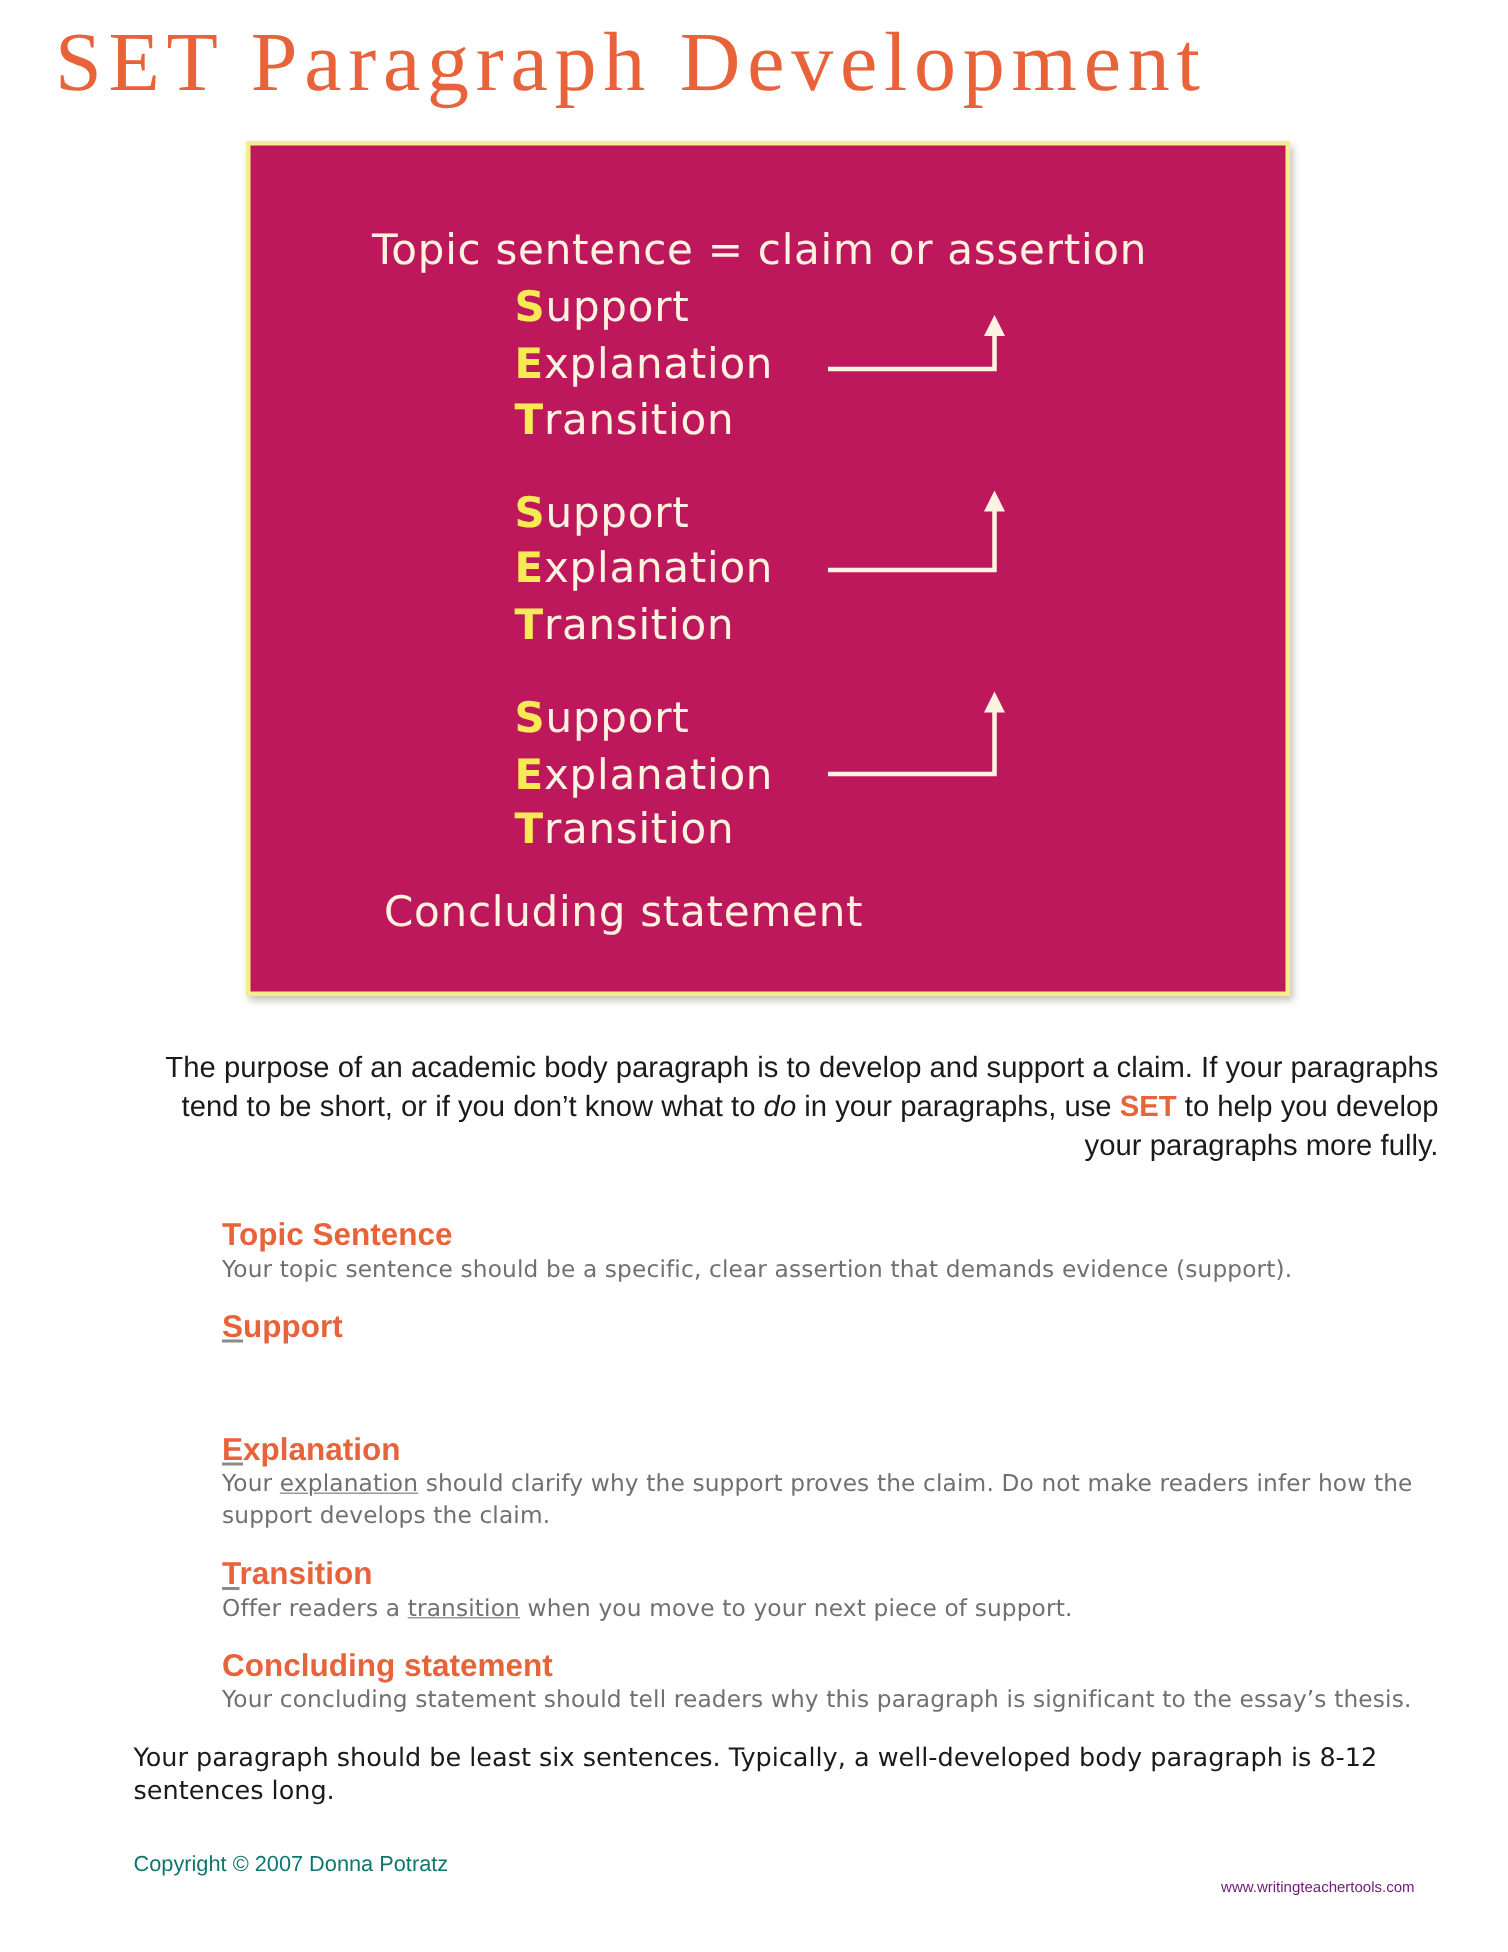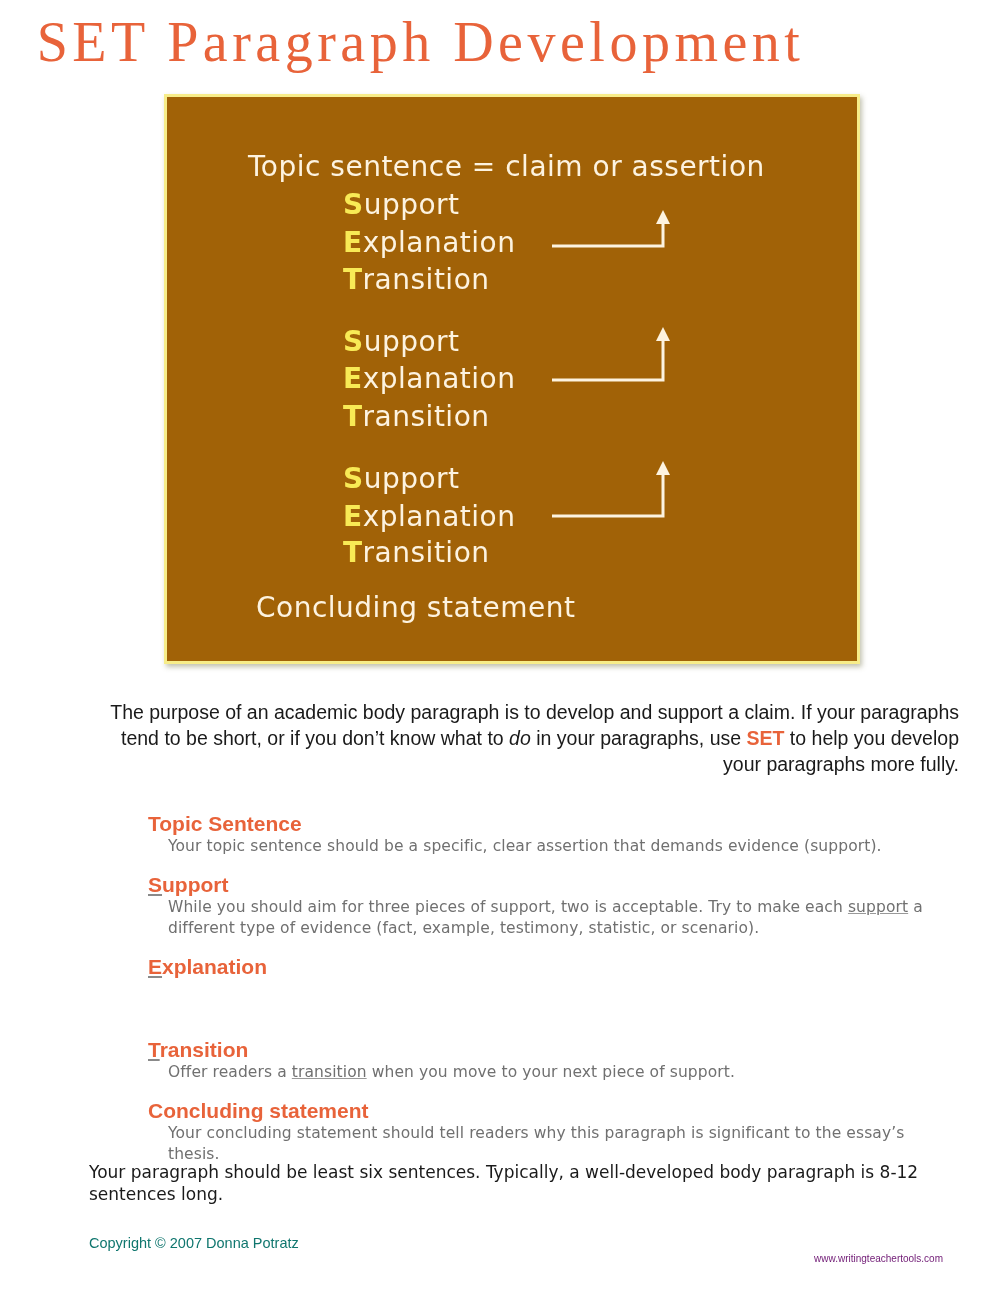--- a/index.html
+++ b/index.html
@@ -7,41 +7,41 @@
 
   .title {
     position: absolute; left: 0; top: 14px; width: 823px; text-align: center;
     font-family: "Liberation Serif", serif; font-size: 56px; letter-spacing: 4.5px;
     color: #e8633a; line-height: 1;
   }
   .title span { padding-left: 18px; }
 
   .diagram {
     position: absolute; left: 164px; top: 94px; width: 690px; height: 564px;
-    background: #a16207; border: 3px solid #f7ed8a;
+    background: #be185d; border: 3px solid #f7ed8a;
     box-shadow: 2px 3px 5px rgba(120,120,80,0.45);
   }
   .diagram .line {
     position: absolute; color: #fdf3e0; font-family: "DejaVu Sans", sans-serif;
     font-size: 28px; line-height: 1; white-space: nowrap; letter-spacing: 0.5px;
   }
   .diagram .line .initial { color: #f8ea55; font-weight: bold; }
   .diagram svg.arrow { position: absolute; overflow: visible; }
 
   .intro {
     position: absolute; left: 89px; top: 699px; width: 870px;
     font-size: 19.5px; line-height: 26px; color: #1a1a1a; text-align: right;
   }
   .intro .set { color: #e8633a; font-weight: bold; }
 
   .defs { position: absolute; left: 148px; top: 792px; width: 800px; }
   .def { position: absolute; left: 0; width: 800px; }
   .def .term { font-size: 21px; font-weight: bold; color: #e8633a; line-height: 24px; white-space: nowrap; margin-top: 20px; }
   .def .term .ul { text-decoration: underline; text-decoration-color: #8a8a8a; }
-  .def .desc { font-family: "DejaVu Sans", sans-serif; font-size: 15.5px; color: #707070; line-height: 21px; letter-spacing: 0.1px; margin-left: 20px; }
+  .def .desc { font-family: "DejaVu Sans", sans-serif; font-size: 15.5px; color: #707070; line-height: 21px; letter-spacing: 0.1px; }
   .def .desc u { text-decoration-color: #999; }
 
   .closing {
     position: absolute; left: 89px; top: 1161px; width: 870px;
     font-family: "DejaVu Sans", sans-serif; font-size: 17px; line-height: 22px; color: #1a1a1a;
   }
   .footer-left { position: absolute; left: 89px; top: 1203px; font-size: 14.5px; color: #0f766e; margin-top: 32px; }
   .footer-right { position: absolute; right: 62px; top: 1253px; font-size: 10px; color: #701a75; }
 </style>
 </head>
@@ -81,24 +81,24 @@
 
 <div class="intro"><span>The purpose of an academic body paragraph is to develop and support a claim. If your paragraphs tend to be short, or if you don’t know what to </span><em>do</em><span> in your paragraphs, use </span><span class="set">SET</span><span> to help you develop your paragraphs more fully.</span></div>
 
 <div class="defs">
   <div class="def" style="top:0px;">
     <div class="term">Topic Sentence</div>
     <div class="desc"><span>Your topic sentence should be a specific, clear assertion that demands evidence (support).</span></div>
   </div>
   <div class="def" style="top:61px;">
     <div class="term"><span class="ul">S</span><span>upport</span></div>
-    <div class="desc"><span>While you should aim for three pieces of support, two is acceptable. Try to make each </span><u>support</u><span> a different type of evidence (fact, example, testimony, statistic, or scenario).</span></div>
   </div>
   <div class="def" style="top:143px;">
     <div class="term"><span class="ul">E</span><span>xplanation</span></div>
+    <div class="desc"><span>Your </span><u>explanation</u><span> should clarify why the support proves the claim. Do not make readers infer how the support develops the claim.</span></div>
   </div>
   <div class="def" style="top:226px;">
     <div class="term"><span class="ul">T</span><span>ransition</span></div>
     <div class="desc"><span>Offer readers a </span><u>transition</u><span> when you move to your next piece of support.</span></div>
   </div>
   <div class="def" style="top:287px;">
     <div class="term">Concluding statement</div>
     <div class="desc"><span>Your concluding statement should tell readers why this paragraph is significant to  the essay’s thesis.</span></div>
   </div>
 </div>

